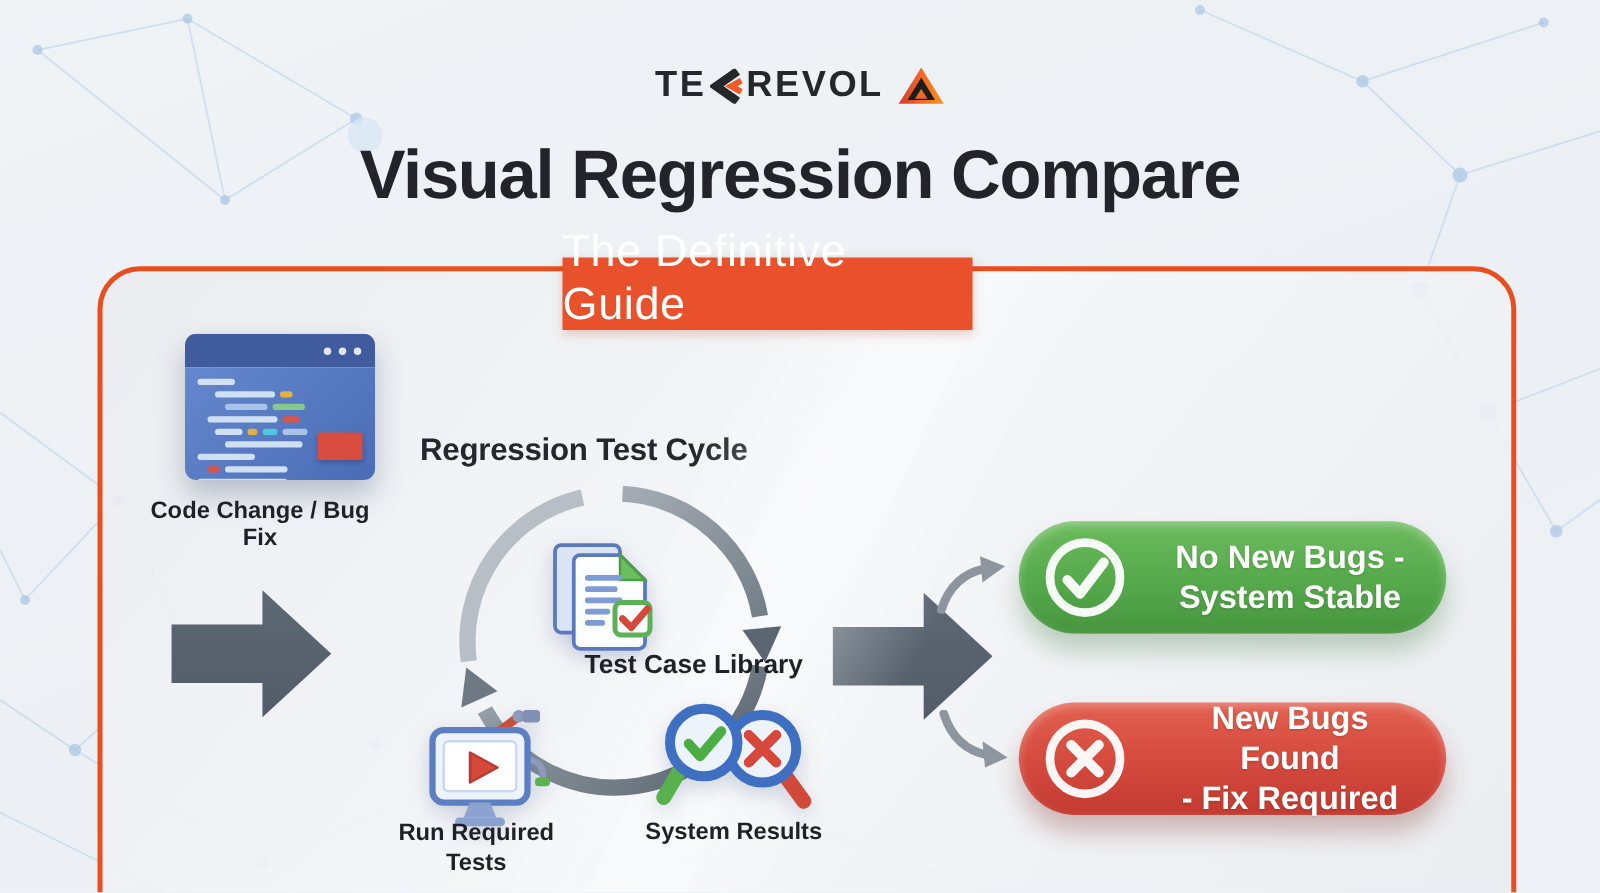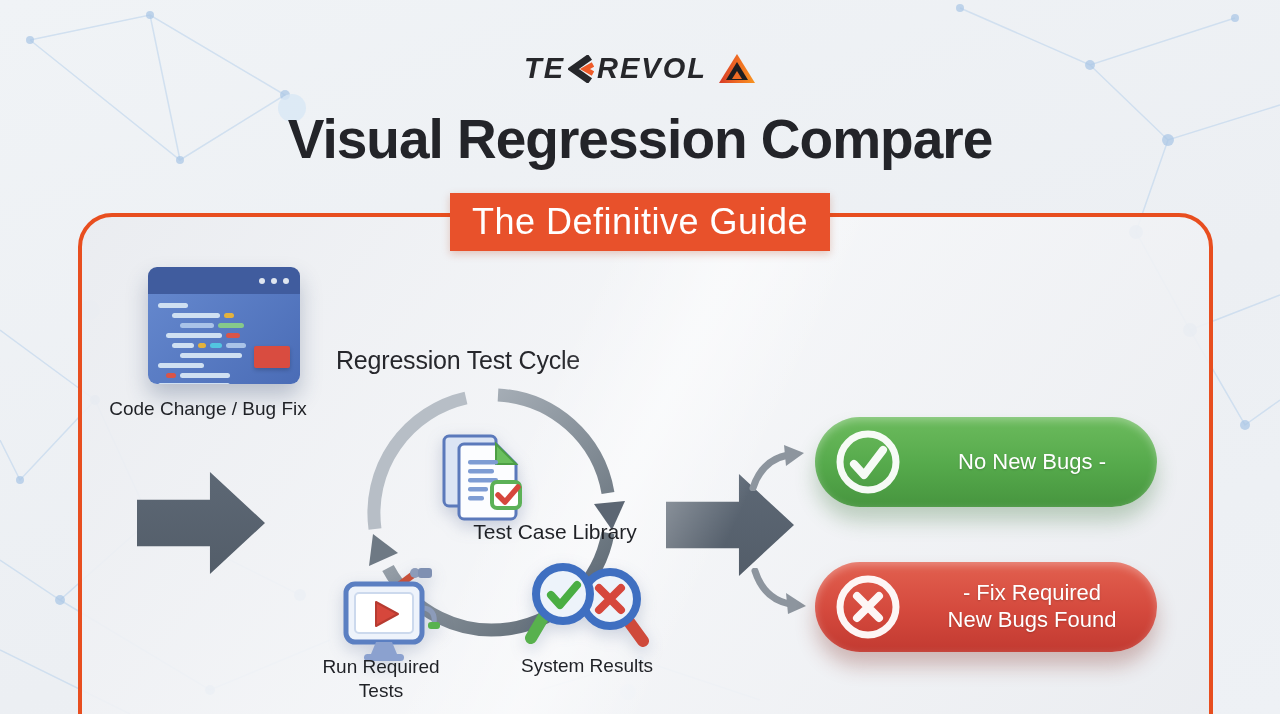--- a/index.html
+++ b/index.html
@@ -2,28 +2,28 @@
 <html><head>
 <meta charset="utf-8">
 <style>
   * { margin:0; padding:0; box-sizing:border-box; }
   body { font-family:"Liberation Sans", sans-serif; background:#eef1f5; }
   .page { position:relative; width:1280px; height:714px; background:linear-gradient(160deg,#f0f3f6 0%,#ecEFf3 60%,#eef1f5 100%); overflow:hidden; }
 
   .bg-net { position:absolute; left:0; top:0; z-index:0; }
 
   
-  .logo-row { position:absolute; top:52px; left:0; width:100%; display:flex; justify-content:center; align-items:center; gap:2px; z-index:2;font-style:italic; }
+  .logo-row { position:absolute; top:52px; left:0; width:100%; display:flex; justify-content:center; align-items:center; gap:2px; z-index:2; }
   .logo-text { font-size:29px; font-weight:800; color:#26272b; letter-spacing:2px; }
   .logo-k { margin:0 1px; }
   .logo-mark { margin-left:9px; }
 
   .main-title { position:absolute; top:107px; left:0; width:100%; text-align:center; font-size:55px; font-weight:800; color:#232429; letter-spacing:-1px; z-index:2; }
 
-  .banner { position:absolute; top:193px; left:450px; width:380px; height:58px; background:#e8512b; z-index:3; display:flex; align-items:center; justify-content:center; box-shadow:0 3px 8px rgba(180,60,20,.25); }
+  .banner { position:absolute; top:206px; left:450px; width:328px; height:58px; background:#e8512b; z-index:3; display:flex; align-items:flex-end; justify-content:center; box-shadow:0 3px 8px rgba(180,60,20,.25); }
   .banner-text { color:#ffffff; font-size:36px; font-weight:400; letter-spacing:.5px; }
 
   
   .panel { position:absolute; left:78px; top:213px; width:1135px; height:640px; border:4px solid #e84e1f; border-radius:34px;
            background:linear-gradient(128deg, rgba(234,236,240,.92) 0%, rgba(246,247,249,.88) 45%, rgba(233,235,239,.92) 100%); z-index:1; }
   .panel::after { content:""; position:absolute; inset:0; border-radius:30px; pointer-events:none;
            background:linear-gradient(115deg, transparent 38%, rgba(255,255,255,.45) 47%, transparent 56%); }
 
   .panel .abs { position:absolute; }
 
@@ -31,21 +31,21 @@
   .browser { left:66px; top:50px; width:152px; height:117px; border-radius:9px; overflow:hidden; box-shadow:0 12px 22px rgba(40,60,100,.28); }
   .browser-header { height:27px; background:#405c9e; display:flex; align-items:center; justify-content:flex-end; gap:6px; padding-right:11px; }
   .browser-dot { width:6px; height:6px; border-radius:50%; background:#dfe6f0; }
   .browser-body { position:relative; height:90px; background:linear-gradient(135deg,#6487cd 0%,#4a6cb6 100%); padding:9px 10px; }
   .code-row { height:5px; margin-bottom:5px; white-space:nowrap; }
   .chip { display:inline-block; height:5px; border-radius:3px; margin-right:4px; vertical-align:top; }
   .c-lt { background:#cfe0f2; } .c-md { background:#a9c3e8; } .c-yl { background:#e3b23e; }
   .c-gr { background:#86c98b; } .c-rd { background:#d95548; } .c-cy { background:#52c6e0; }
   .browser-redbox { position:absolute; right:10px; top:52px; width:36px; height:22px; background:#d94c40; border-radius:2px; box-shadow:0 2px 4px rgba(0,0,0,.2); }
 
-  .label { color:#1f2126; font-weight:400; text-align:center; }
+  .label { color:#1f2126; font-weight:700; text-align:center; }
   .code-change-label { left:26px; top:181px; width:200px; font-size:19px; }
   .cycle-title { left:254px; top:129px; width:300px; font-size:25px; text-align:left; letter-spacing:-.2px; color:#26272c; }
   .center-label { left:343px; top:303px; width:260px; font-size:21px; z-index:4; }
   .run-label { left:219px; top:438px; width:160px; font-size:19px; line-height:1.25; z-index:4; }
   .compare-label { left:415px; top:438px; width:180px; font-size:19px; z-index:4; }
 
   .ring-svg { left:260px; top:146px; z-index:1; }
   .doc-icon { left:358px; top:213px; z-index:3; filter:drop-shadow(0 6px 8px rgba(60,80,130,.25)); }
   .monitor-icon { left:258px; top:347px; z-index:3; filter:drop-shadow(0 6px 8px rgba(60,80,130,.22)); }
   .magnifier-icon { left:442px; top:342px; z-index:3; filter:drop-shadow(0 6px 8px rgba(60,80,130,.22)); }
@@ -57,21 +57,21 @@
   .arrow-mid { left:584px; top:255px; }
   .curve-up { left:664px; top:226px; }
   .curve-down { left:666px; top:351px; }
 
   
   .pill { left:733px; width:342px; height:90px; border-radius:46px; display:flex; align-items:center; padding-left:16px; gap:22px; z-index:2; }
   .pill-green { top:200px; background:linear-gradient(180deg,#6cbb5d 0%,#55a94b 55%,#47953f 100%);
                 box-shadow:0 14px 20px rgba(50,110,50,.28), inset 0 3px 8px rgba(255,255,255,.32); }
   .pill-red { top:345px; background:linear-gradient(180deg,#e2604f 0%,#d4493d 55%,#c23a31 100%);
               box-shadow:0 14px 20px rgba(130,45,35,.3), inset 0 3px 8px rgba(255,255,255,.3); }
-  .pill-text { flex:1; text-align:center; padding-right:20px; color:#ffffff; font-weight:400; font-size:22px; line-height:1.22; text-shadow:0 1px 2px rgba(0,0,0,.18); }
+  .pill-text { flex:1; text-align:center; padding-right:20px; color:#ffffff; font-weight:700; font-size:26px; line-height:1.22; text-shadow:0 1px 2px rgba(0,0,0,.18); }
   .pill-text span { display:block; }
 </style>
 </head>
 <body>
 
 <div class="page">
 
   <svg class="bg-net" width="1280" height="714" viewBox="0 0 1280 714">
     <g stroke="#c7daee" stroke-width="1.5" fill="none" opacity="0.75">
       <path d="M30,40 L150,15 L285,95 L180,160 L30,40"></path>
@@ -228,28 +228,29 @@
       <path d="M38,25 L58,38 L40,46 Z" fill="#8d959e"></path>
     </svg>
 
     <div class="abs pill pill-green">
       <svg width="74" height="74" viewBox="0 0 74 74">
         <circle cx="37" cy="37" r="28" fill="none" stroke="rgba(255,255,255,0.95)" stroke-width="7"></circle>
         <path d="M23,39 l10,11 l19,-25" stroke="rgba(255,255,255,0.95)" stroke-width="8" fill="none" stroke-linecap="round" stroke-linejoin="round"></path>
       </svg>
       <div class="pill-text">
         <span>No New Bugs -</span>
+        <span>System Stable</span>
       </div>
     </div>
 
     <div class="abs pill pill-red">
       <svg width="74" height="74" viewBox="0 0 74 74">
         <circle cx="37" cy="37" r="28" fill="none" stroke="rgba(255,255,255,0.95)" stroke-width="7"></circle>
         <path d="M26,26 l22,22 M48,26 l-22,22" stroke="rgba(255,255,255,0.95)" stroke-width="8" stroke-linecap="round"></path>
       </svg>
       <div class="pill-text">
+        <span>New Bugs Found</span>
         <span>- Fix Required</span>
-        <span>New Bugs Found</span>
       </div>
     </div>
 
   </div>
 </div>
 
 </body></html>

